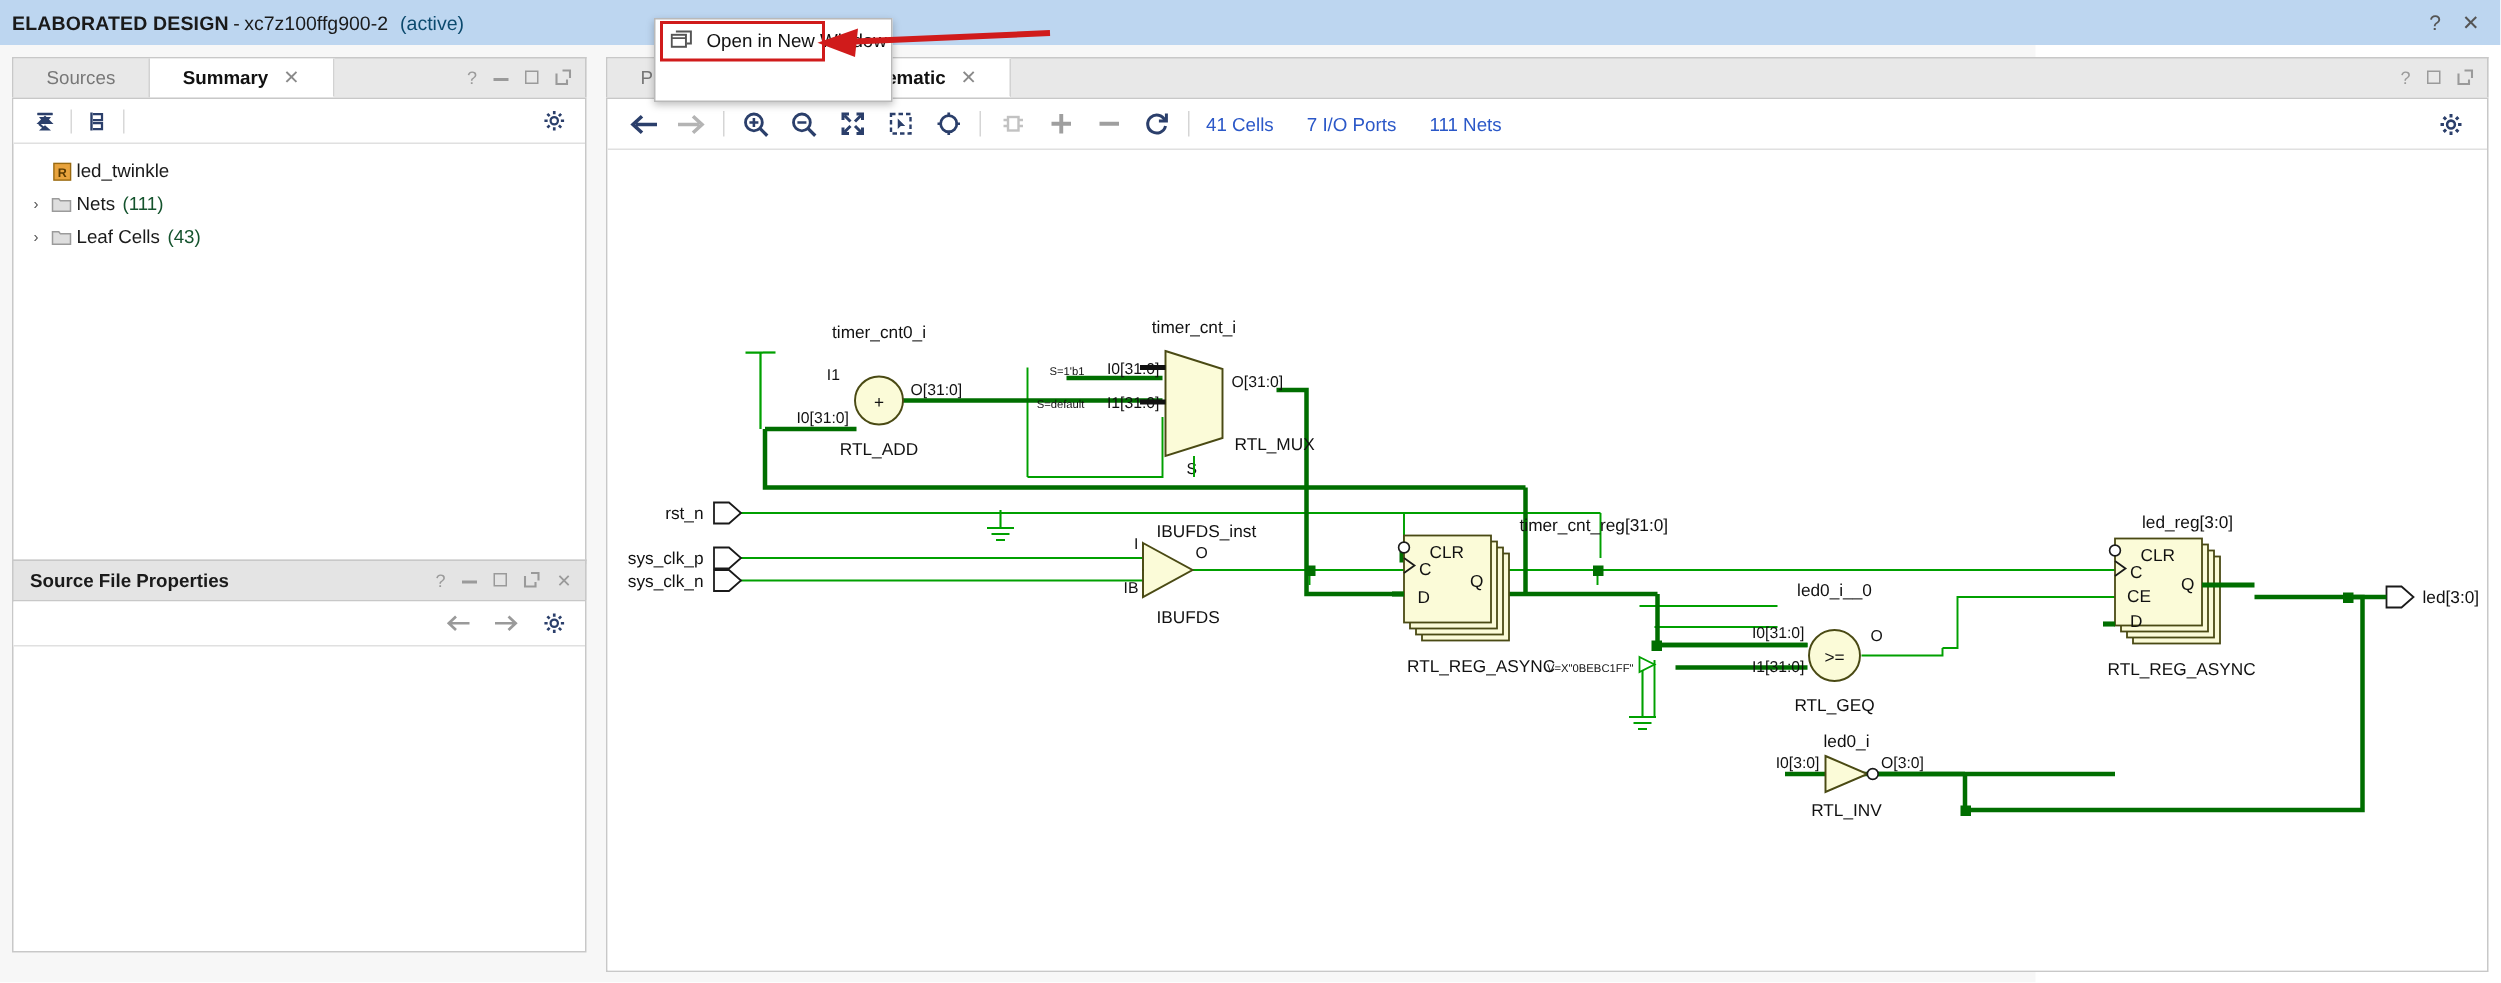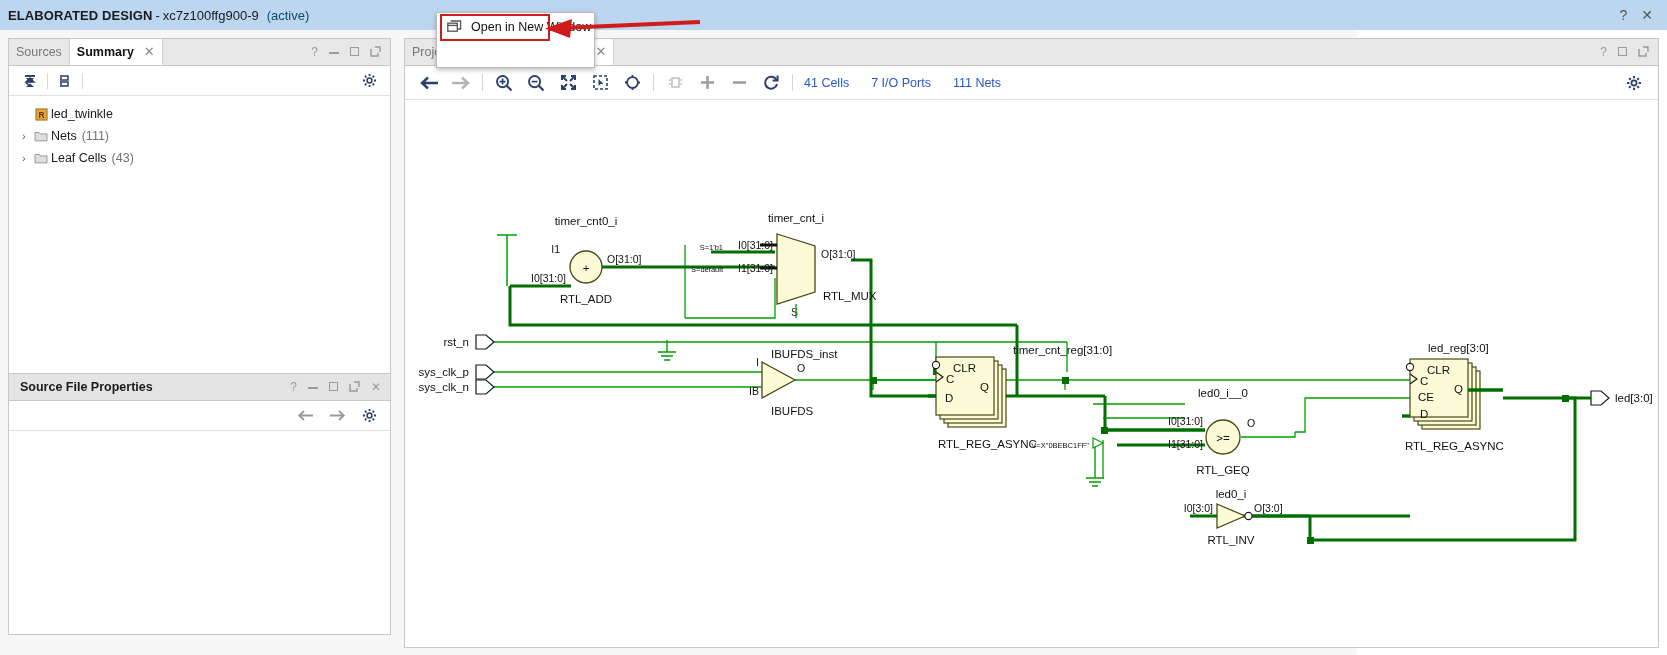--- a/index.html
+++ b/index.html
@@ -26,21 +26,21 @@
 
   
   .left-pane { position: absolute; left: 8px; top: 38px; width: 383px; height: 338px; }
   .right-pane { position: absolute; left: 8px; top: 373px; width: 383px; height: 262px; }
 
   .tabstrip {
     position: relative; height: 27px; background: #e8e8e8;
     border: 1px solid #c8c8c8; border-bottom: none; display: flex; align-items: stretch;
   }
   .tab {
-    display: flex; align-items: center; padding: 0 7px; font-size: 12.5px;
+    display: flex; align-items: center; padding: 0 22px; font-size: 12.5px;
     color: #777; border-right: 1px solid #d2d2d2; background: #e8e8e8;
   }
   .tab.active { background: #ffffff; color: #111; font-weight: bold; border-bottom: 1px solid #ffffff; }
   .tab .tclose { margin-left: 10px; font-size: 13px; color: #8a8a8a; font-weight: normal; }
   .tabstrip-spacer { flex: 1; }
   .panelbtns { display: flex; align-items: center; gap: 11px; padding: 0 9px; }
   .pb { font-size: 12px; color: #9a9a9a; line-height: 1; }
   .sq { display: inline-block; width: 9px; height: 9px; border: 1.5px solid #9a9a9a; }
   .dash { display: inline-block; width: 10px; height: 2px; background: #9a9a9a; vertical-align: middle; }
 
@@ -52,21 +52,21 @@
   }
   .tt-btn { width: 26px; height: 22px; display: flex; align-items: center; justify-content: center; }
   .tt-div { width: 1px; height: 16px; background: #d8d8d8; margin: 0 4px; }
   .tt-gear { margin-left: auto; }
 
   .tree { padding: 7px 0 0 0; font-size: 12.5px; color: #222; }
   .tree-row { display: flex; align-items: center; height: 22px; padding-left: 8px; }
   .tree-row .arrow { width: 14px; color: #555; font-size: 10px; text-align: center; }
   .tree-row .ico { width: 20px; display: flex; align-items: center; justify-content: center; }
   .tree-row .lbl { color: #1a1a1a; }
-  .tree-row .cnt { color: #737373; margin-left: 5px; }
+  .tree-row .cnt { color: #14532d; margin-left: 5px; }
   .tree-indent { padding-left: 8px; }
 
   .props-header {
     height: 27px; background: #e4e4e4; border: 1px solid #c8c8c8; border-bottom: none;
     display: flex; align-items: center; padding-left: 11px;
   }
   .props-title { font-size: 12.5px; font-weight: bold; color: #1a1a1a; }
   .props-toolbar {
     height: 30px; border-bottom: 1px solid #e0e0e0; display: flex; align-items: center;
     padding: 0 8px; gap: 6px; background: #fff;
@@ -114,21 +114,21 @@
   .lbl-tiny { font-size: 7.5px; fill: #111; }
 </style>
 </head>
 <body>
 
 <div class="app">
 
   <div class="titlebar">
     <span class="title-main">ELABORATED DESIGN</span>
     <span class="title-sep">-</span>
-    <span class="title-part">xc7z100ffg900-9</span>
+    <span class="title-part">xc7z100ffg900-2</span>
     <span class="title-state">(active)</span>
     <span class="title-btns">
       <span class="tb-btn">?</span>
       <span class="tb-btn">✕</span>
     </span>
   </div>
 
   <div class="left-pane">
     <div class="tabstrip">
       <div class="tab">

